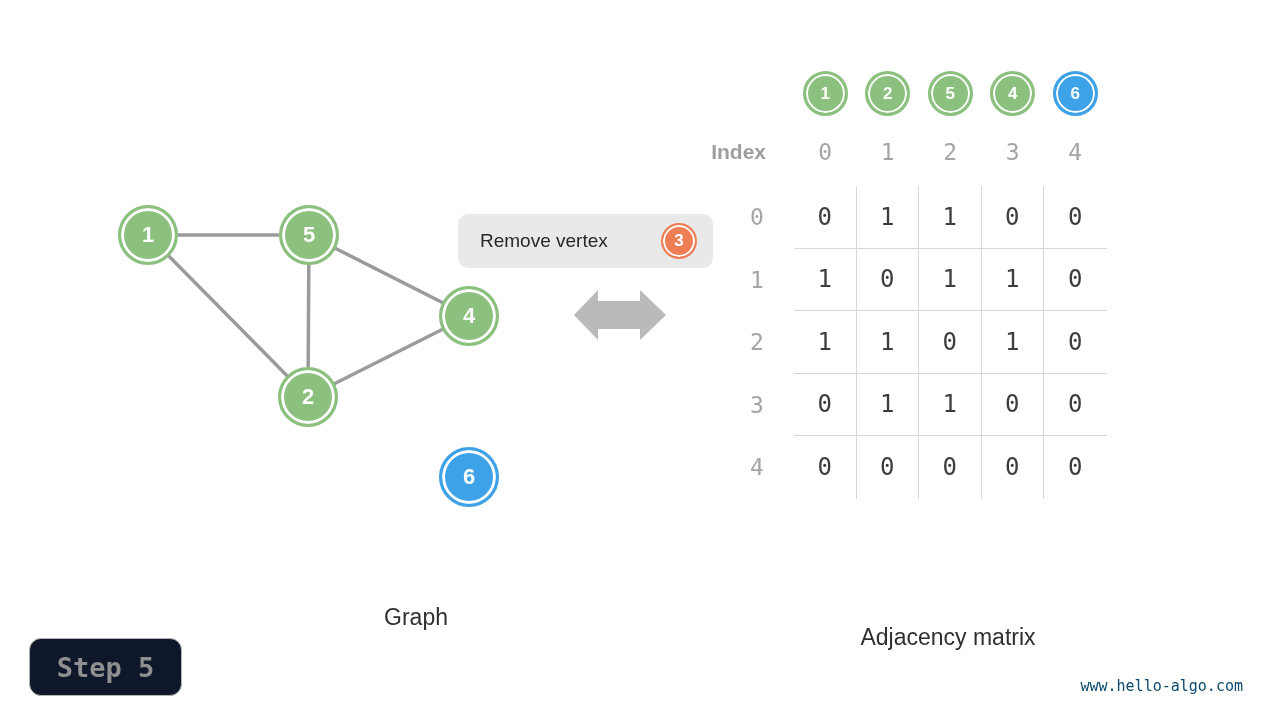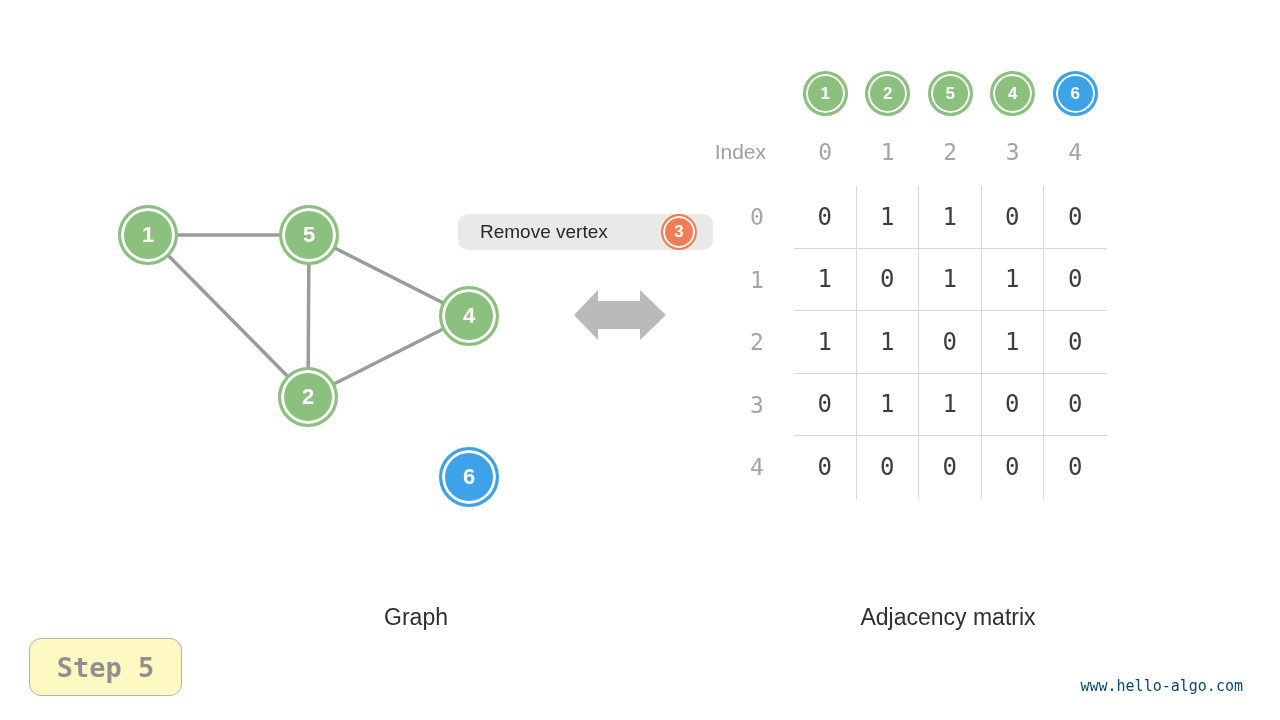--- a/index.html
+++ b/index.html
@@ -23,21 +23,21 @@
   .gnode{
     position:absolute;width:60px;height:60px;border-radius:50%;
     box-sizing:border-box;display:flex;align-items:center;justify-content:center;
     color:#fff;font-size:22px;font-weight:600;
   }
   .gnode.green{background:var(--green);border:3px solid var(--green);box-shadow:inset 0 0 0 3px #fff;}
   .gnode.blue{background:var(--blue);border:3px solid var(--blue);box-shadow:inset 0 0 0 3px #fff;}
 
   
   .pill{
-    position:absolute;left:458px;top:214px;width:255px;height:36px;border-radius:10px;
+    position:absolute;left:458px;top:214px;width:255px;height:54px;border-radius:10px;
     background:#e9e9e9;display:flex;align-items:center;justify-content:space-between;
     box-sizing:border-box;padding:0 16px 0 22px;
   }
   .pill .label{font-size:19px;color:#282828;}
   .badge{
     width:36px;height:36px;border-radius:50%;box-sizing:border-box;
     background:var(--orange);border:2.5px solid var(--orange);
     box-shadow:inset 0 0 0 2px #fff;
     display:flex;align-items:center;justify-content:center;
     color:#fff;font-size:17px;font-weight:600;
@@ -57,21 +57,21 @@
     width:45px;height:45px;border-radius:50%;box-sizing:border-box;
     display:flex;align-items:center;justify-content:center;
     color:#fff;font-size:17px;font-weight:600;
   }
   .vcircle.green{background:var(--green);border:3px solid var(--green);box-shadow:inset 0 0 0 2px #fff;}
   .vcircle.blue{background:var(--blue);border:3px solid var(--blue);box-shadow:inset 0 0 0 2px #fff;}
 
   
   .index-label{
     position:absolute;right:514px;top:126px;height:52px;display:flex;align-items:center;
-    font-size:21px;font-weight:400;color:#9e9e9e;
+    font-size:21px;font-weight:700;color:#9e9e9e;
   }
   .irow{
     position:absolute;left:794px;top:126px;display:grid;
     grid-template-columns:repeat(5,62.5px);height:52px;
   }
   .irow div{
     display:flex;align-items:center;justify-content:center;
     font-family:"DejaVu Sans Mono",monospace;font-size:23px;color:var(--muted);
   }
 
@@ -93,26 +93,26 @@
   }
   .mgrid div:not(:nth-child(5n)){border-right:1px solid var(--grid);}
   .mgrid div:nth-child(-n+20){border-bottom:1px solid var(--grid);}
 
   
   .caption{
     position:absolute;top:604px;width:300px;text-align:center;
     font-size:23px;color:#2f2f2f;
   }
   .caption.graph{left:148px;text-align:right;}
-  .caption.matrix{left:798px;}
+  .caption.matrix{left:798px;margin-top:20px;}
 
   
   .step{
     position:absolute;left:29px;top:638px;width:153px;height:58px;box-sizing:border-box;
-    border:1.5px solid #b3b3b3;border-radius:12px;background:#fef9c3;
+    border:1.5px solid #b3b3b3;border-radius:12px;background:#0f172a;
     display:flex;align-items:center;justify-content:center;
     font-family:"DejaVu Sans Mono",monospace;font-size:27px;font-weight:700;color:#8f8f8f;
   }
 
   
   .watermark{
     position:absolute;right:37px;top:677px;
     font-family:"DejaVu Sans Mono",monospace;font-size:15px;color:#0c4a6e;
   }
 </style>

